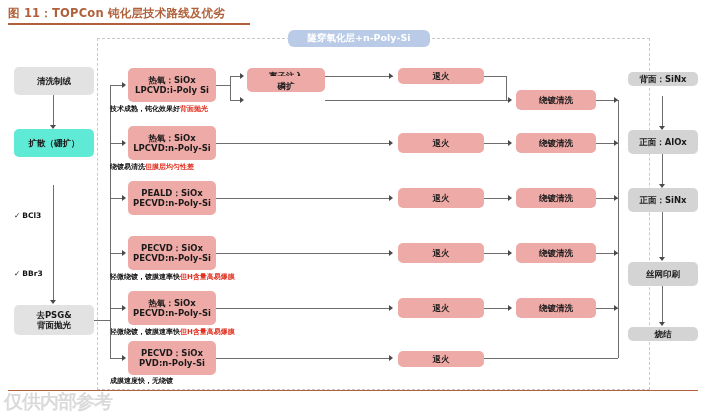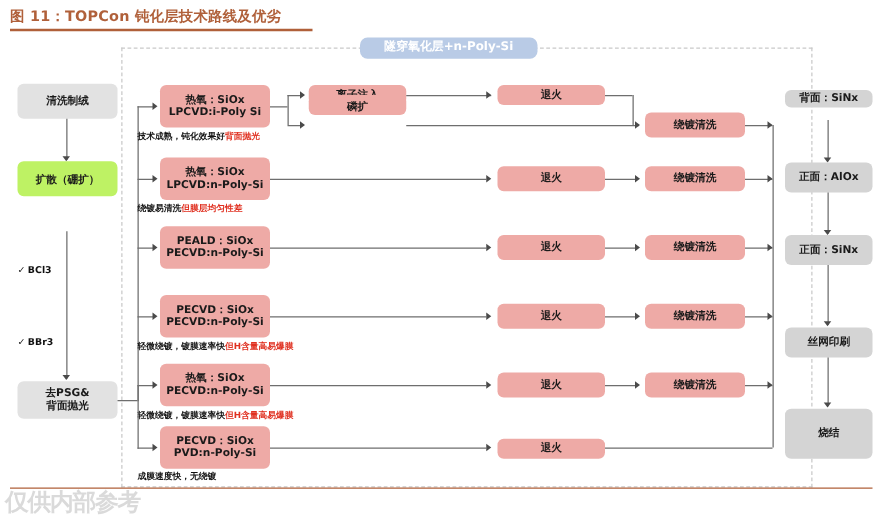--- a/index.html
+++ b/index.html
@@ -56,21 +56,21 @@
     text-align: center;
     border-radius: 5px;
     font-size: 8.5px;
     line-height: 10.5px;
     color: #1a1a1a;
     font-weight: bold;
     padding: 1px 2px;
   }
   .box-pink { background: #eeaaa6; }
   .box-grey-light { background: #e2e2e2; }
-  .box-grey { background: #bef264; font-family: Liberation Serif, serif; }
+  .box-grey { background: #5eead4; }
   .box-grey-mid { background: #d4d4d4; }
   .box-blue {
     background: #b9cbe6;
     color: #ffffff;
     border-radius: 6px;
     font-weight: bold;
     font-size: 9.5px;
   }
   .box .b-line { display: block; }
 
@@ -348,20 +348,20 @@
   </div>
   <div class="vline" style="left:662px; top:212px; height:48px;"></div>
   <div class="arrow-d" style="left:659px; top:257px;"></div>
 
   <div class="box box-grey-mid" style="left:628px; top:262px; width:70px; height:24px;">
     <span>丝网印刷</span>
   </div>
   <div class="vline" style="left:662px; top:286px; height:39px;"></div>
   <div class="arrow-d" style="left:659px; top:322px;"></div>
 
-  <div class="box box-grey-mid" style="left:628px; top:327px; width:70px; height:40px;">
+  <div class="box box-grey-mid" style="left:628px; top:327px; width:70px; height:14px;">
     <span>烧结</span>
   </div>
 
   <div id="footer-rule"></div>
   <div id="watermark">仅供内部参考</div>
 
 </div>
 
 </body></html>

